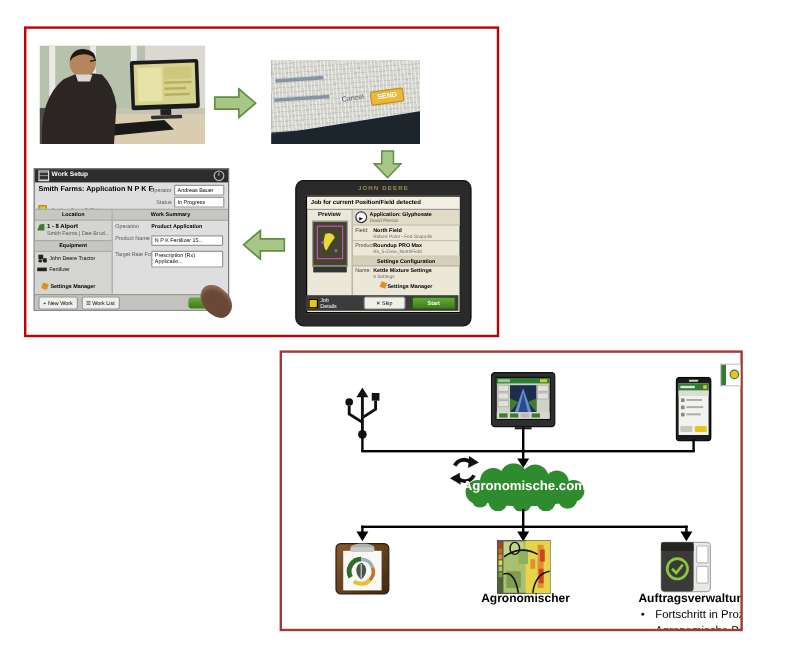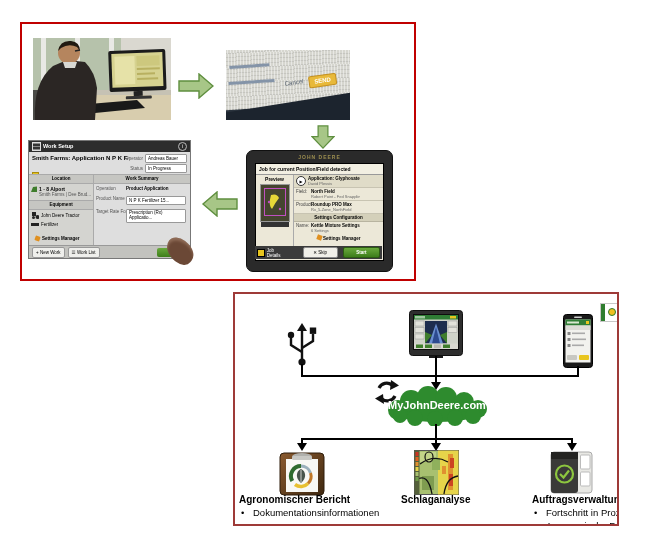--- a/index.html
+++ b/index.html
@@ -357,21 +357,21 @@
           <circle cx="68" cy="12" r="11"></circle>
             <circle cx="86" cy="16" r="10"></circle>
             <circle cx="100" cy="23" r="9"></circle>
           <circle cx="95" cy="30" r="8"></circle>
             <circle cx="77" cy="32" r="8"></circle>
             <circle cx="57" cy="33" r="8"></circle>
           <circle cx="37" cy="32" r="8"></circle>
             <circle cx="22" cy="30" r="7"></circle>
         </g>
       </svg>
-      <div class="abs cloud-label">MyJohnDeere.com</div>
+      <div class="abs cloud-label">Agronomische.com</div>
     </div>
 
     <div class="abs vline" style="left:200px;top:130px;height:15px;"></div>
     <div class="abs hline" style="left:66px;top:144px;width:272px;"></div>
     <div class="abs vline" style="left:66px;top:144px;height:6px;"></div>
     <div class="abs arrhead-down" style="left:62px;top:149px;"></div>
     <div class="abs vline" style="left:200px;top:144px;height:6px;"></div>
     <div class="abs arrhead-down" style="left:196px;top:149px;"></div>
     <div class="abs vline" style="left:336px;top:144px;height:6px;"></div>
     <div class="abs arrhead-down" style="left:332px;top:149px;"></div>
@@ -421,26 +421,22 @@
     <svg class="abs" style="left:314px;top:156px;" width="45" height="45" viewBox="0 0 45 45">
       <rect x="2" y="2" width="41" height="41" rx="3" fill="#e8e8e4" stroke="#aaa"></rect>
       <rect x="2" y="2" width="27" height="41" rx="3" fill="#3a3a38"></rect>
       <rect x="2" y="2" width="27" height="7" fill="#242422"></rect>
       <circle cx="15.5" cy="24" r="8.5" stroke="#8dc63f" stroke-width="2.2" fill="none"></circle>
       <path d="M11,24 L14.5,27.5 L20,20.5" stroke="#8dc63f" stroke-width="2.2" fill="none"></path>
       <rect x="31.5" y="5" width="9.5" height="14" rx="1" fill="#fff" stroke="#bbb"></rect>
       <rect x="31.5" y="22" width="9.5" height="14" rx="1" fill="#fff" stroke="#bbb"></rect>
     </svg>
 
-    <div class="abs" style="left:4px;top:199px;width:175px;">
-      <div class="out-title">Agronomischer Bericht</div>
-      <div class="bullet">Dokumentationsinformationen</div>
-    </div>
     <div class="abs" style="left:166px;top:199px;width:130px;">
-      <div class="out-title">Schlaganalyse</div>
+      <div class="out-title">Agronomischer</div>
     </div>
     <div class="abs" style="left:297px;top:199px;width:130px;">
       <div class="out-title">Auftragsverwaltung</div>
       <div class="bullet">Fortschritt in Prozent</div>
       <div class="bullet">Agronomische Parameter</div>
     </div>
   </div>
 </div>
 
 </body></html>

